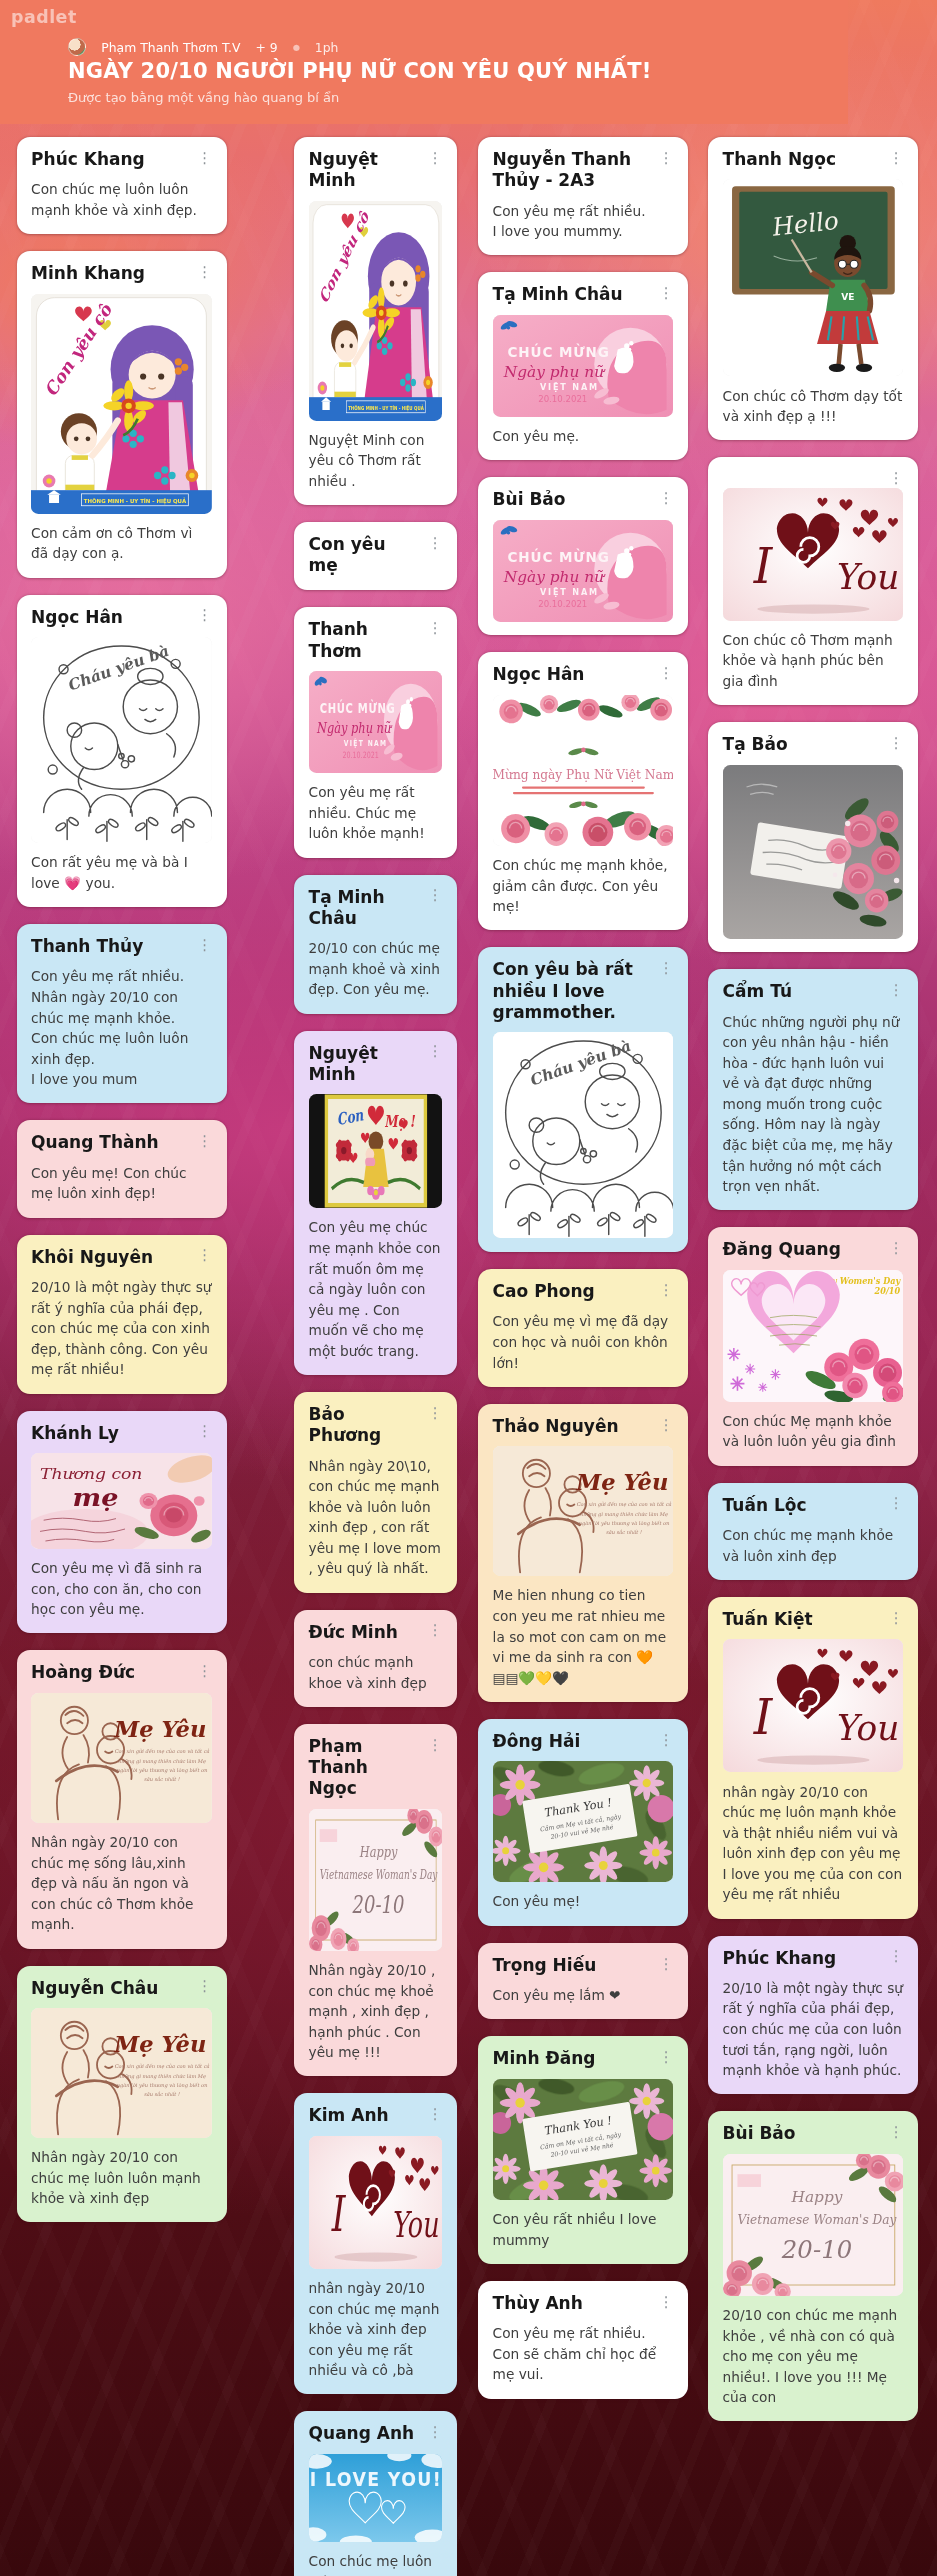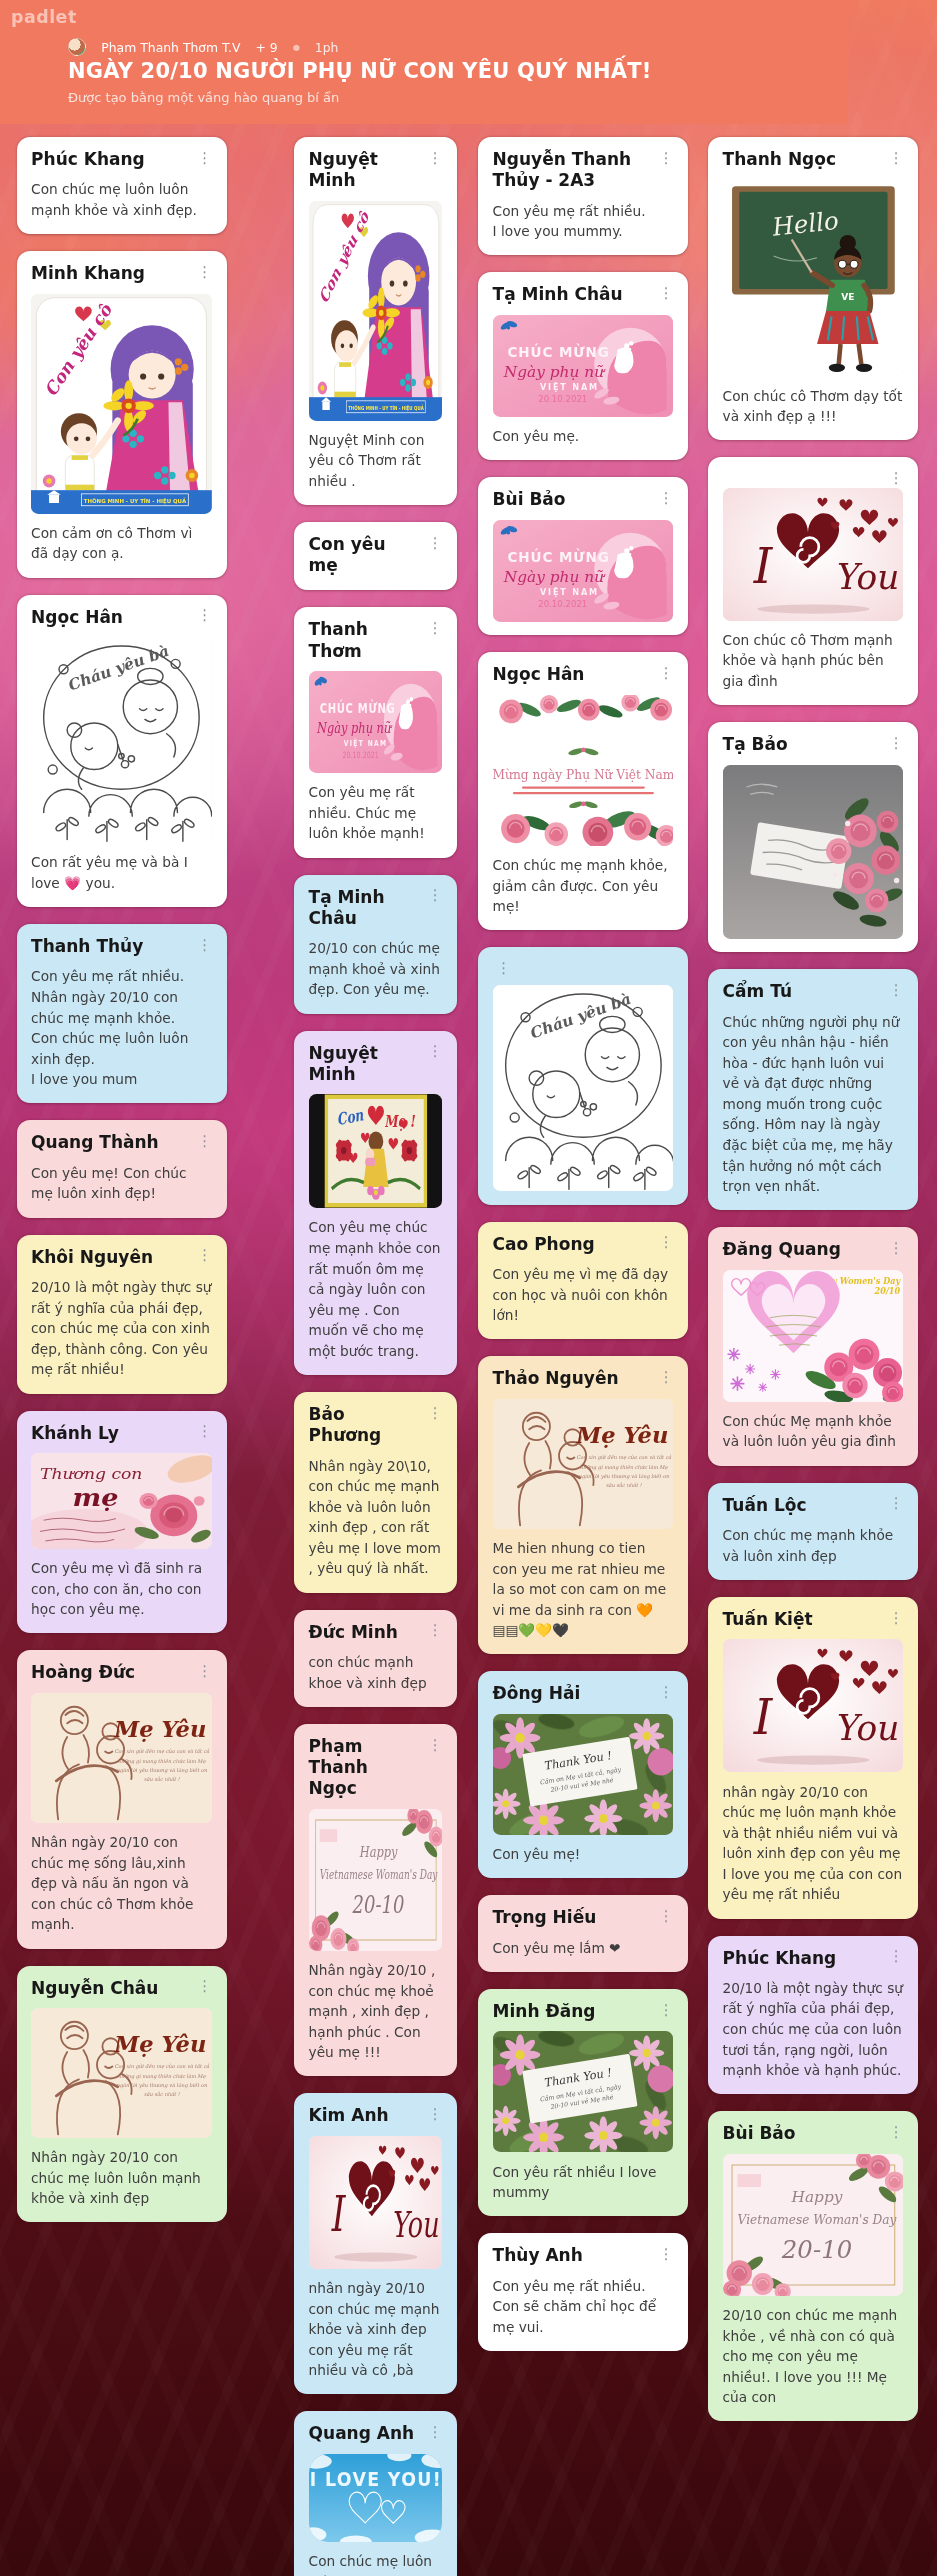--- a/index.html
+++ b/index.html
@@ -588,21 +588,21 @@
             <path d="M0 3 C 0 0 -2 -2 -4 -2 C -7 -2 -8 1 -8 2 C -8 6 -4 8 0 12 C 4 8 8 6 8 2 C 8 1 7 -2 4 -2 C 2 -2 0 0 0 3 Z" transform="translate(110,12) scale(0.7)" fill="#8a1a22"></path>
  </svg>
         </div>
         <p class="card-body">nhân ngày 20/10 con chúc mẹ mạnh khỏe và xinh đep con yêu mẹ rất nhiều và cô ,bà</p>
       </article>
       <article class="card c-blue">
         <div class="card-head">
           <h3>Quang Anh</h3>
           <span class="kebab">⋮</span>
         </div>
-        <div class="card-img" style="height: 88px; border-radius: 19px;">
+        <div class="card-img" style="height: 88px;">
           <svg viewBox="0 0 200 120" width="100%" height="100%" preserveAspectRatio="none">
   <defs>
               <linearGradient id="sk3" x1="0" y1="0" x2="0" y2="1">
                 <stop offset="0" stop-color="#2e9fd8"></stop>
                 <stop offset="1" stop-color="#7cc8ec"></stop>
               </linearGradient>
             </defs>
   <rect width="200" height="120" fill="url(#sk3)"></rect>
   <g fill="#ffffff" opacity=".85">
               <ellipse cx="12" cy="10" rx="22" ry="10"></ellipse>
@@ -755,20 +755,21 @@
             <path d="M153.7 144 a6.3 6.3 0 1 1 12.6 0" fill="none" stroke="#fff" stroke-opacity=".4" stroke-width="1.4"></path>
             <circle cx="192" cy="154" r="12" fill="#f2a3b5"></circle>
             <circle cx="192" cy="154" r="7.4399999999999995" fill="#e4738f"></circle>
             <path d="M186.96 154 a5.04 5.04 0 1 1 10.08 0" fill="none" stroke="#fff" stroke-opacity=".4" stroke-width="1.4"></path>
  </svg>
         </div>
         <p class="card-body">Con chúc mẹ mạnh khỏe, giảm cân được. Con yêu mẹ!</p>
       </article>
       <article class="card c-blue">
         <div class="card-head">
+          <h3>Con yêu bà rất nhiều I love grammother.</h3>
           <span class="kebab">⋮</span>
         </div>
         <div class="card-img" style="height: 206px;">
           <svg viewBox="0 0 200 230" width="100%" height="100%" preserveAspectRatio="none">
   <rect width="200" height="230" fill="#ffffff"></rect>
   <g fill="none" stroke="#4c4c4c" stroke-width="1.6" stroke-linecap="round">
    <ellipse cx="100" cy="90" rx="86" ry="80"></ellipse>
    <circle cx="132" cy="78" r="30"></circle>
               <ellipse cx="132" cy="44" rx="14" ry="9"></ellipse>
    <path d="M120 80 q4 4 8 0 M138 80 q4 4 8 0"></path>

